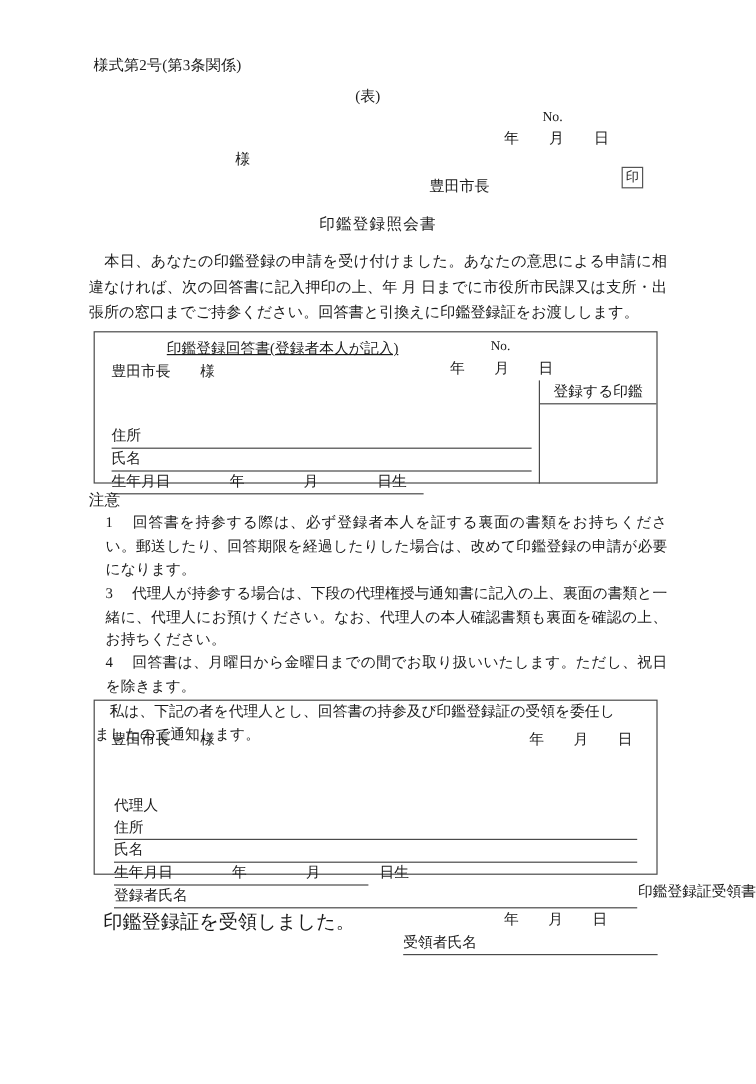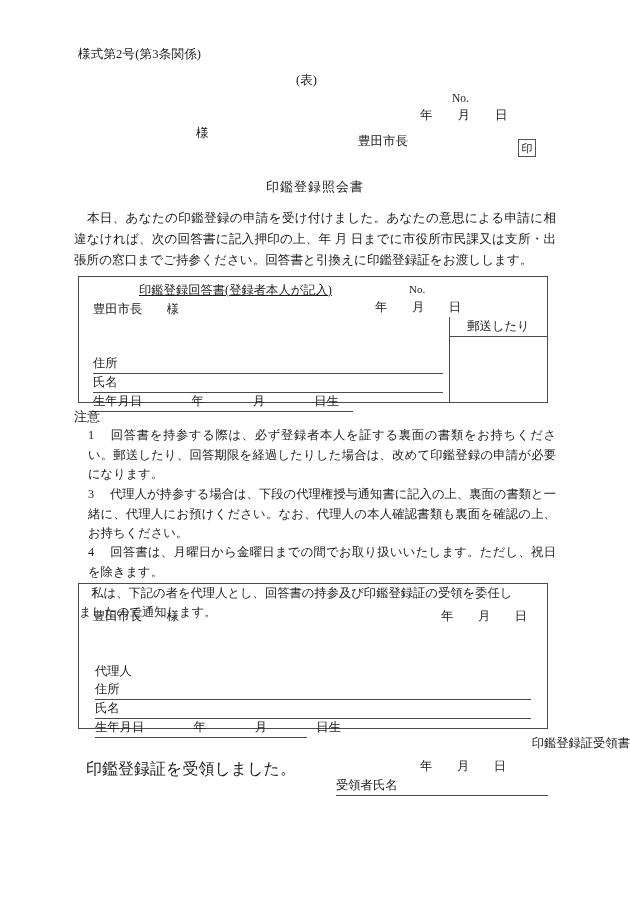--- a/index.html
+++ b/index.html
@@ -23,21 +23,21 @@
 
   
   .t    { position: absolute; white-space: pre; line-height: 1.5; }
 
   
   #form-code      { left: 78px;  top: 45px;  font-size: 12.5px; letter-spacing: .2px; }
   #side-mark      { left: 296px; top: 71px;  font-size: 12.5px; }
   #doc-no         { left: 452px; top: 90px;  font-size: 11.5px; }
   #header-date    { left: 420px; top: 106px; font-size: 12.5px; }
   #addressee-hon  { left: 196px; top: 124px; font-size: 12.5px; }
-  #mayor-line     { left: 358px; top: 132px; font-size: 12.5px; }
+  #mayor-line     { left: 358px; top: 146px; font-size: 12.5px; }
 
   .seal-mark {
     position: absolute;
     left: 518px; top: 139px;
     width: 18px; height: 18px;
     border: 1px solid #555;
     font-size: 11px;
     line-height: 17px;
     text-align: center;
     box-sizing: border-box;
@@ -210,21 +210,21 @@
     <div class="box-title" id="ab-title">印鑑登録回答書(登録者本人が記入)</div>
 
     <div class="t" id="ab-city">豊田市長　　様</div>
 
     <div class="t" id="ab-no">No.</div>
 
     <div class="t" id="ab-date">年        月        日</div>
 
 
     <div class="seal-area">
-      <div class="seal-area-head">郵送したり</div>
+      <div class="seal-area-head">登録する印鑑</div>
     </div>
 
     <div class="field-row" id="ab-f1"><span>住所</span></div>
 
     <div class="field-row" id="ab-f2"><span>氏名</span></div>
 
     <div class="field-row" id="ab-f3"><span>生年月日</span><span>　　　　年　　　　月　　　　日生</span></div>
   </div>
 
   <div id="notes-head">注意</div>
@@ -246,20 +246,21 @@
     <div id="pb-sentence"><span class="indent"></span><span>私は、下記の者を代理人とし、回答書の持参及び印鑑登録証の受領を委任しましたので通知します。</span></div>
 
     <div class="field-plain" id="pb-agent">代理人</div>
 
     <div class="field-row" id="pb-f1"><span>住所</span></div>
 
     <div class="field-row" id="pb-f2"><span>氏名</span></div>
 
     <div class="field-row" id="pb-f3"><span>生年月日</span><span>　　　　年　　　　月　　　　日生</span></div>
 
+    <div class="field-row" id="pb-f4"><span>登録者氏名</span></div>
   </div>
 
   <div id="receipt-title">印鑑登録証受領書</div>
 
   <div class="t" id="receipt-line">印鑑登録証を受領しました。</div>
 
   <div class="t" id="receipt-date">年        月        日</div>
 
   <div id="receipt-field"><span>受領者氏名</span></div>
 

